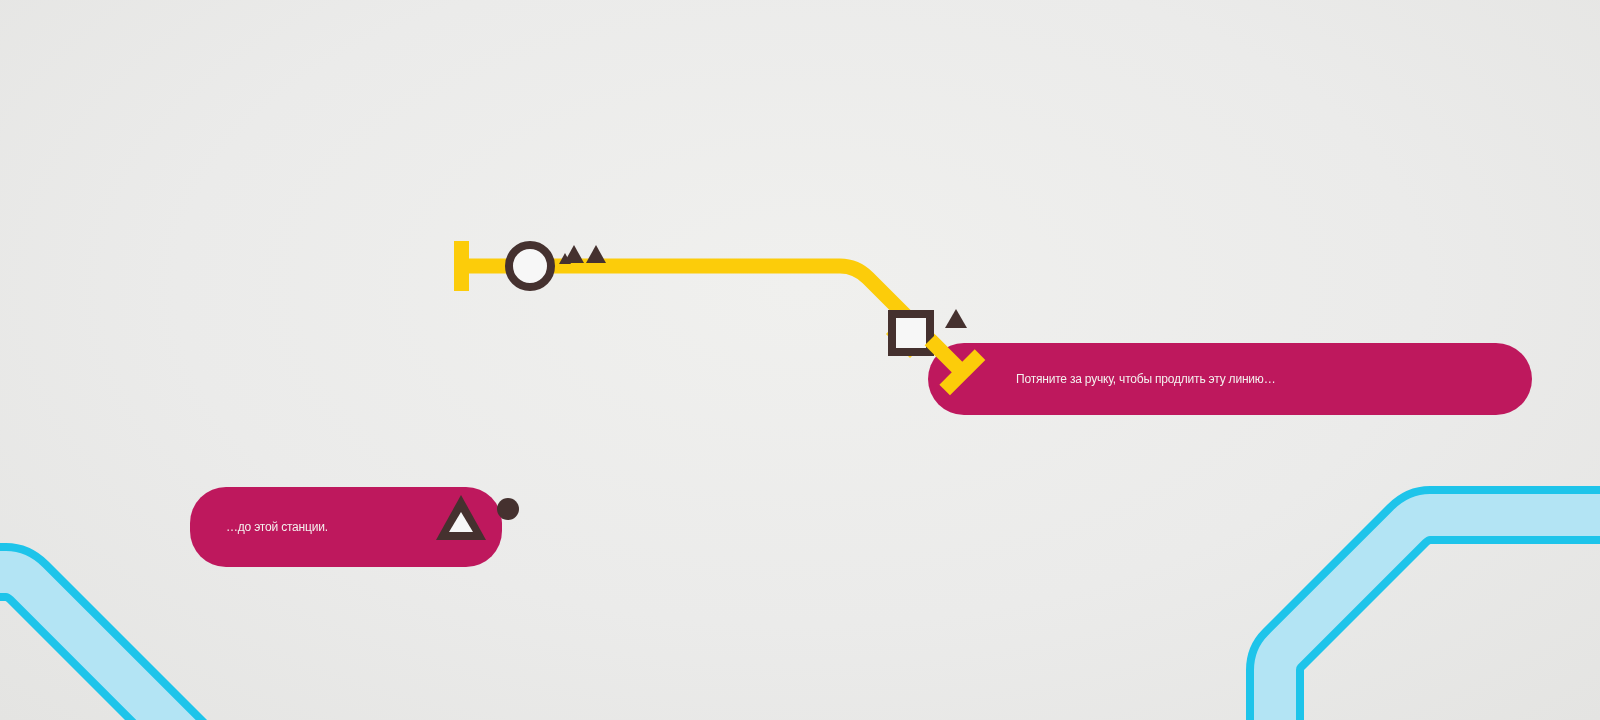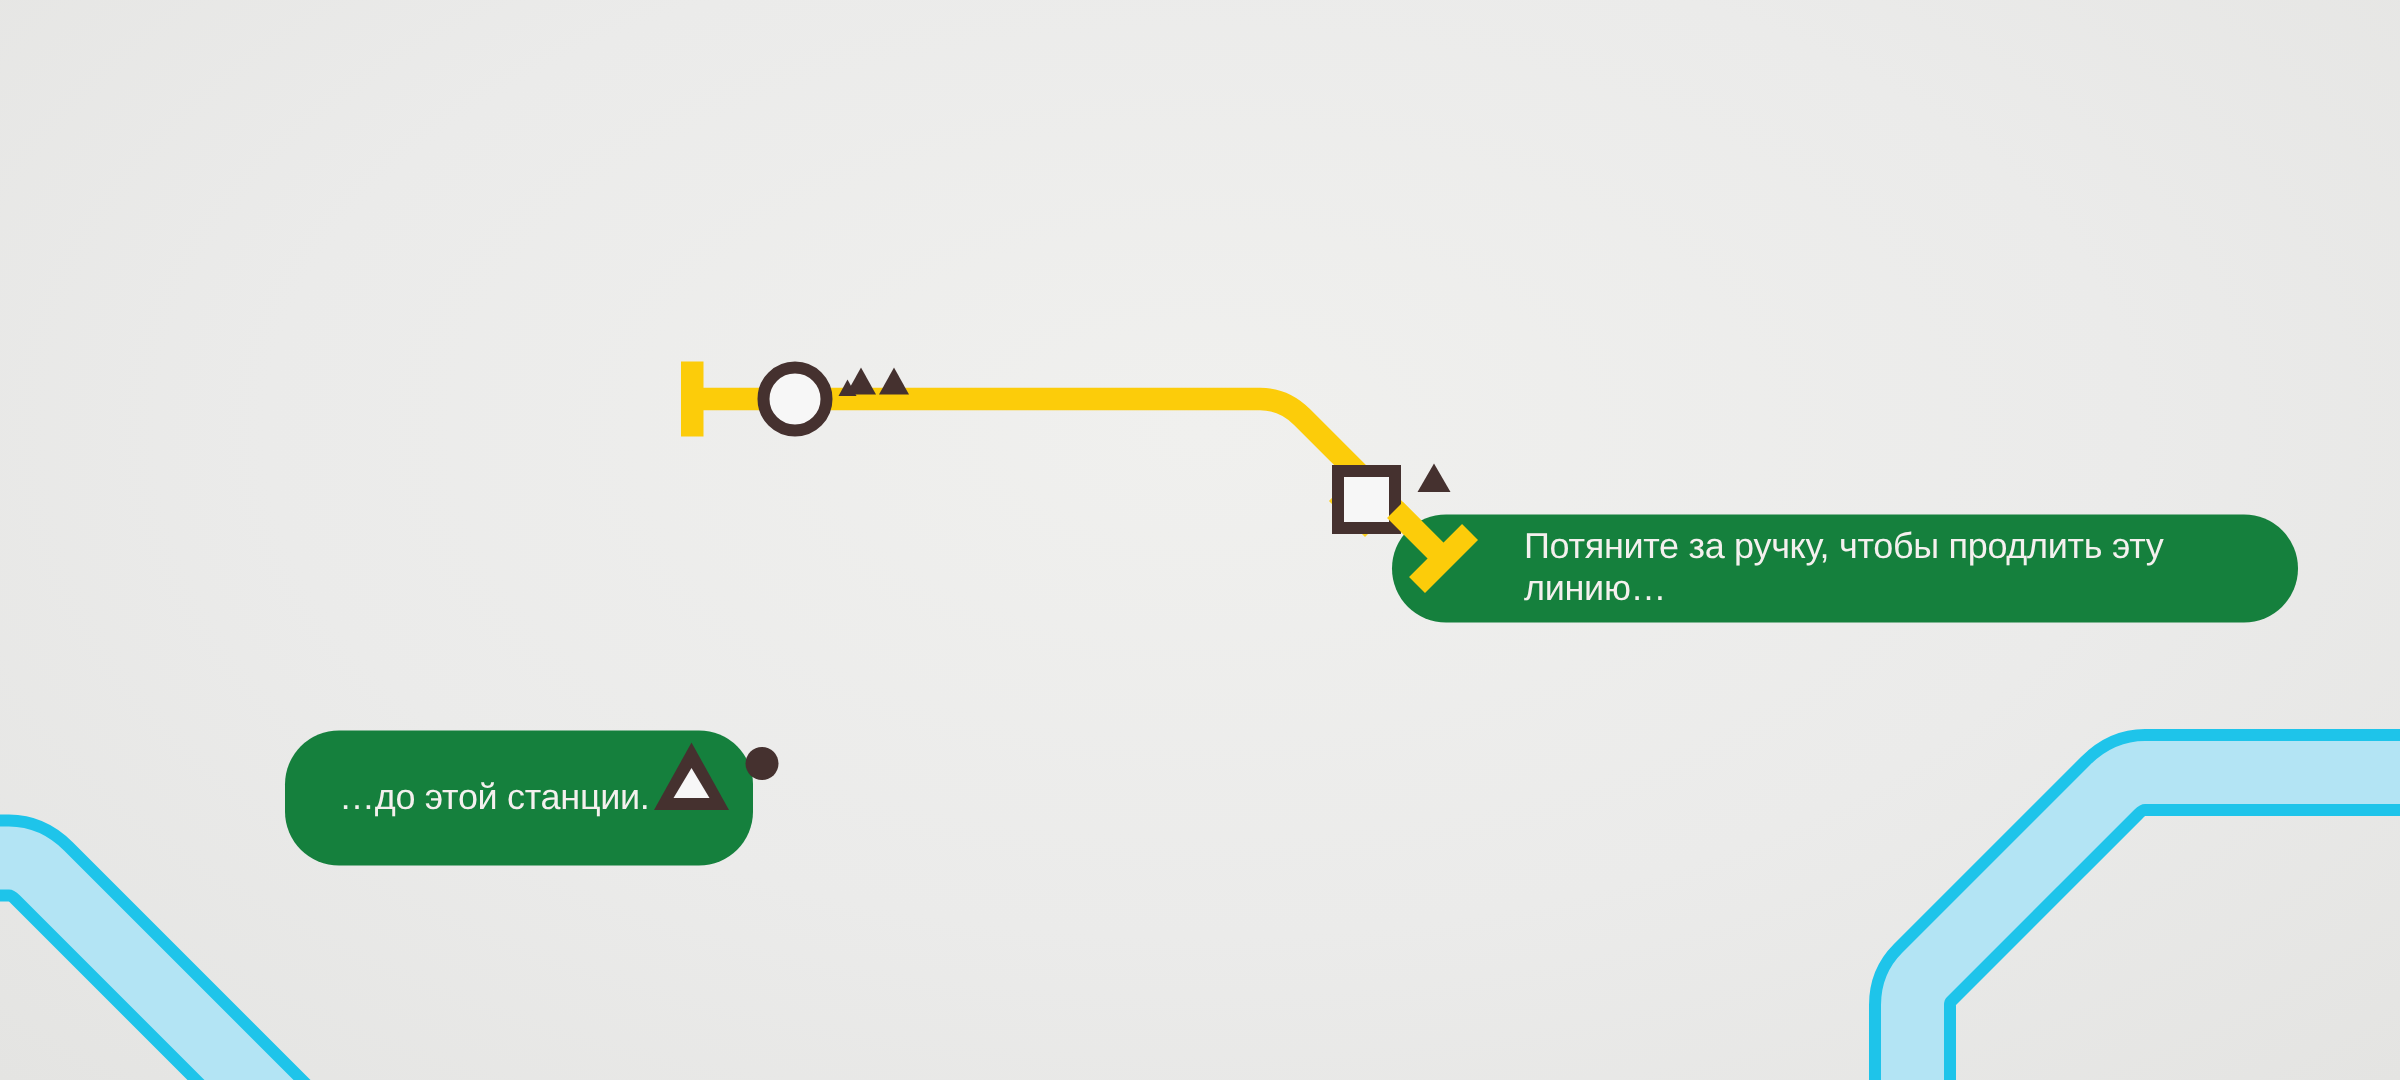--- a/index.html
+++ b/index.html
@@ -3,26 +3,26 @@
 <meta charset="utf-8">
 <style>
   html, body { margin:0; padding:0; }
   body {
     width:1600px; height:720px; overflow:hidden; position:relative;
     background: radial-gradient(ellipse at 50% 40%, #f0f0ee 0%, #ebebea 55%, #e4e4e2 100%);
     font-family: "Liberation Sans", sans-serif;
   }
   #stage { position:absolute; left:0; top:0; width:1600px; height:720px; }
   .tooltip {
-    position:absolute; background:#15803d; color:#f4f0ee;
+    position:absolute; background:#be185d; color:#f4f0ee;
     border-radius:36px; display:flex; align-items:center;
-    font-size:24px; letter-spacing:-0.2px; box-sizing:border-box;
+    font-size:12px; letter-spacing:-0.2px; box-sizing:border-box;
   }
   #tip-extend { left:928px; top:343px; width:604px; height:72px; padding-left:88px; }
-  #tip-station { left:190px; top:487px; width:312px; height:90px; padding-left:36px; }
+  #tip-station { left:190px; top:487px; width:312px; height:80px; padding-left:36px; }
 </style>
 </head>
 <body>
 
 <svg id="stage" viewBox="0 0 1600 720" xmlns="http://www.w3.org/2000/svg">
 
   <g>
     <path d="M -20 572 L 6 572 Q 18 572 28 582 L 200 754" fill="none" stroke="#1ec4ea" stroke-width="58" stroke-linejoin="round"></path>
     <path d="M -20 572 L 6 572 Q 18 572 28 582 L 200 754" fill="none" stroke="#b3e4f4" stroke-width="42" stroke-linejoin="round"></path>
   </g>

